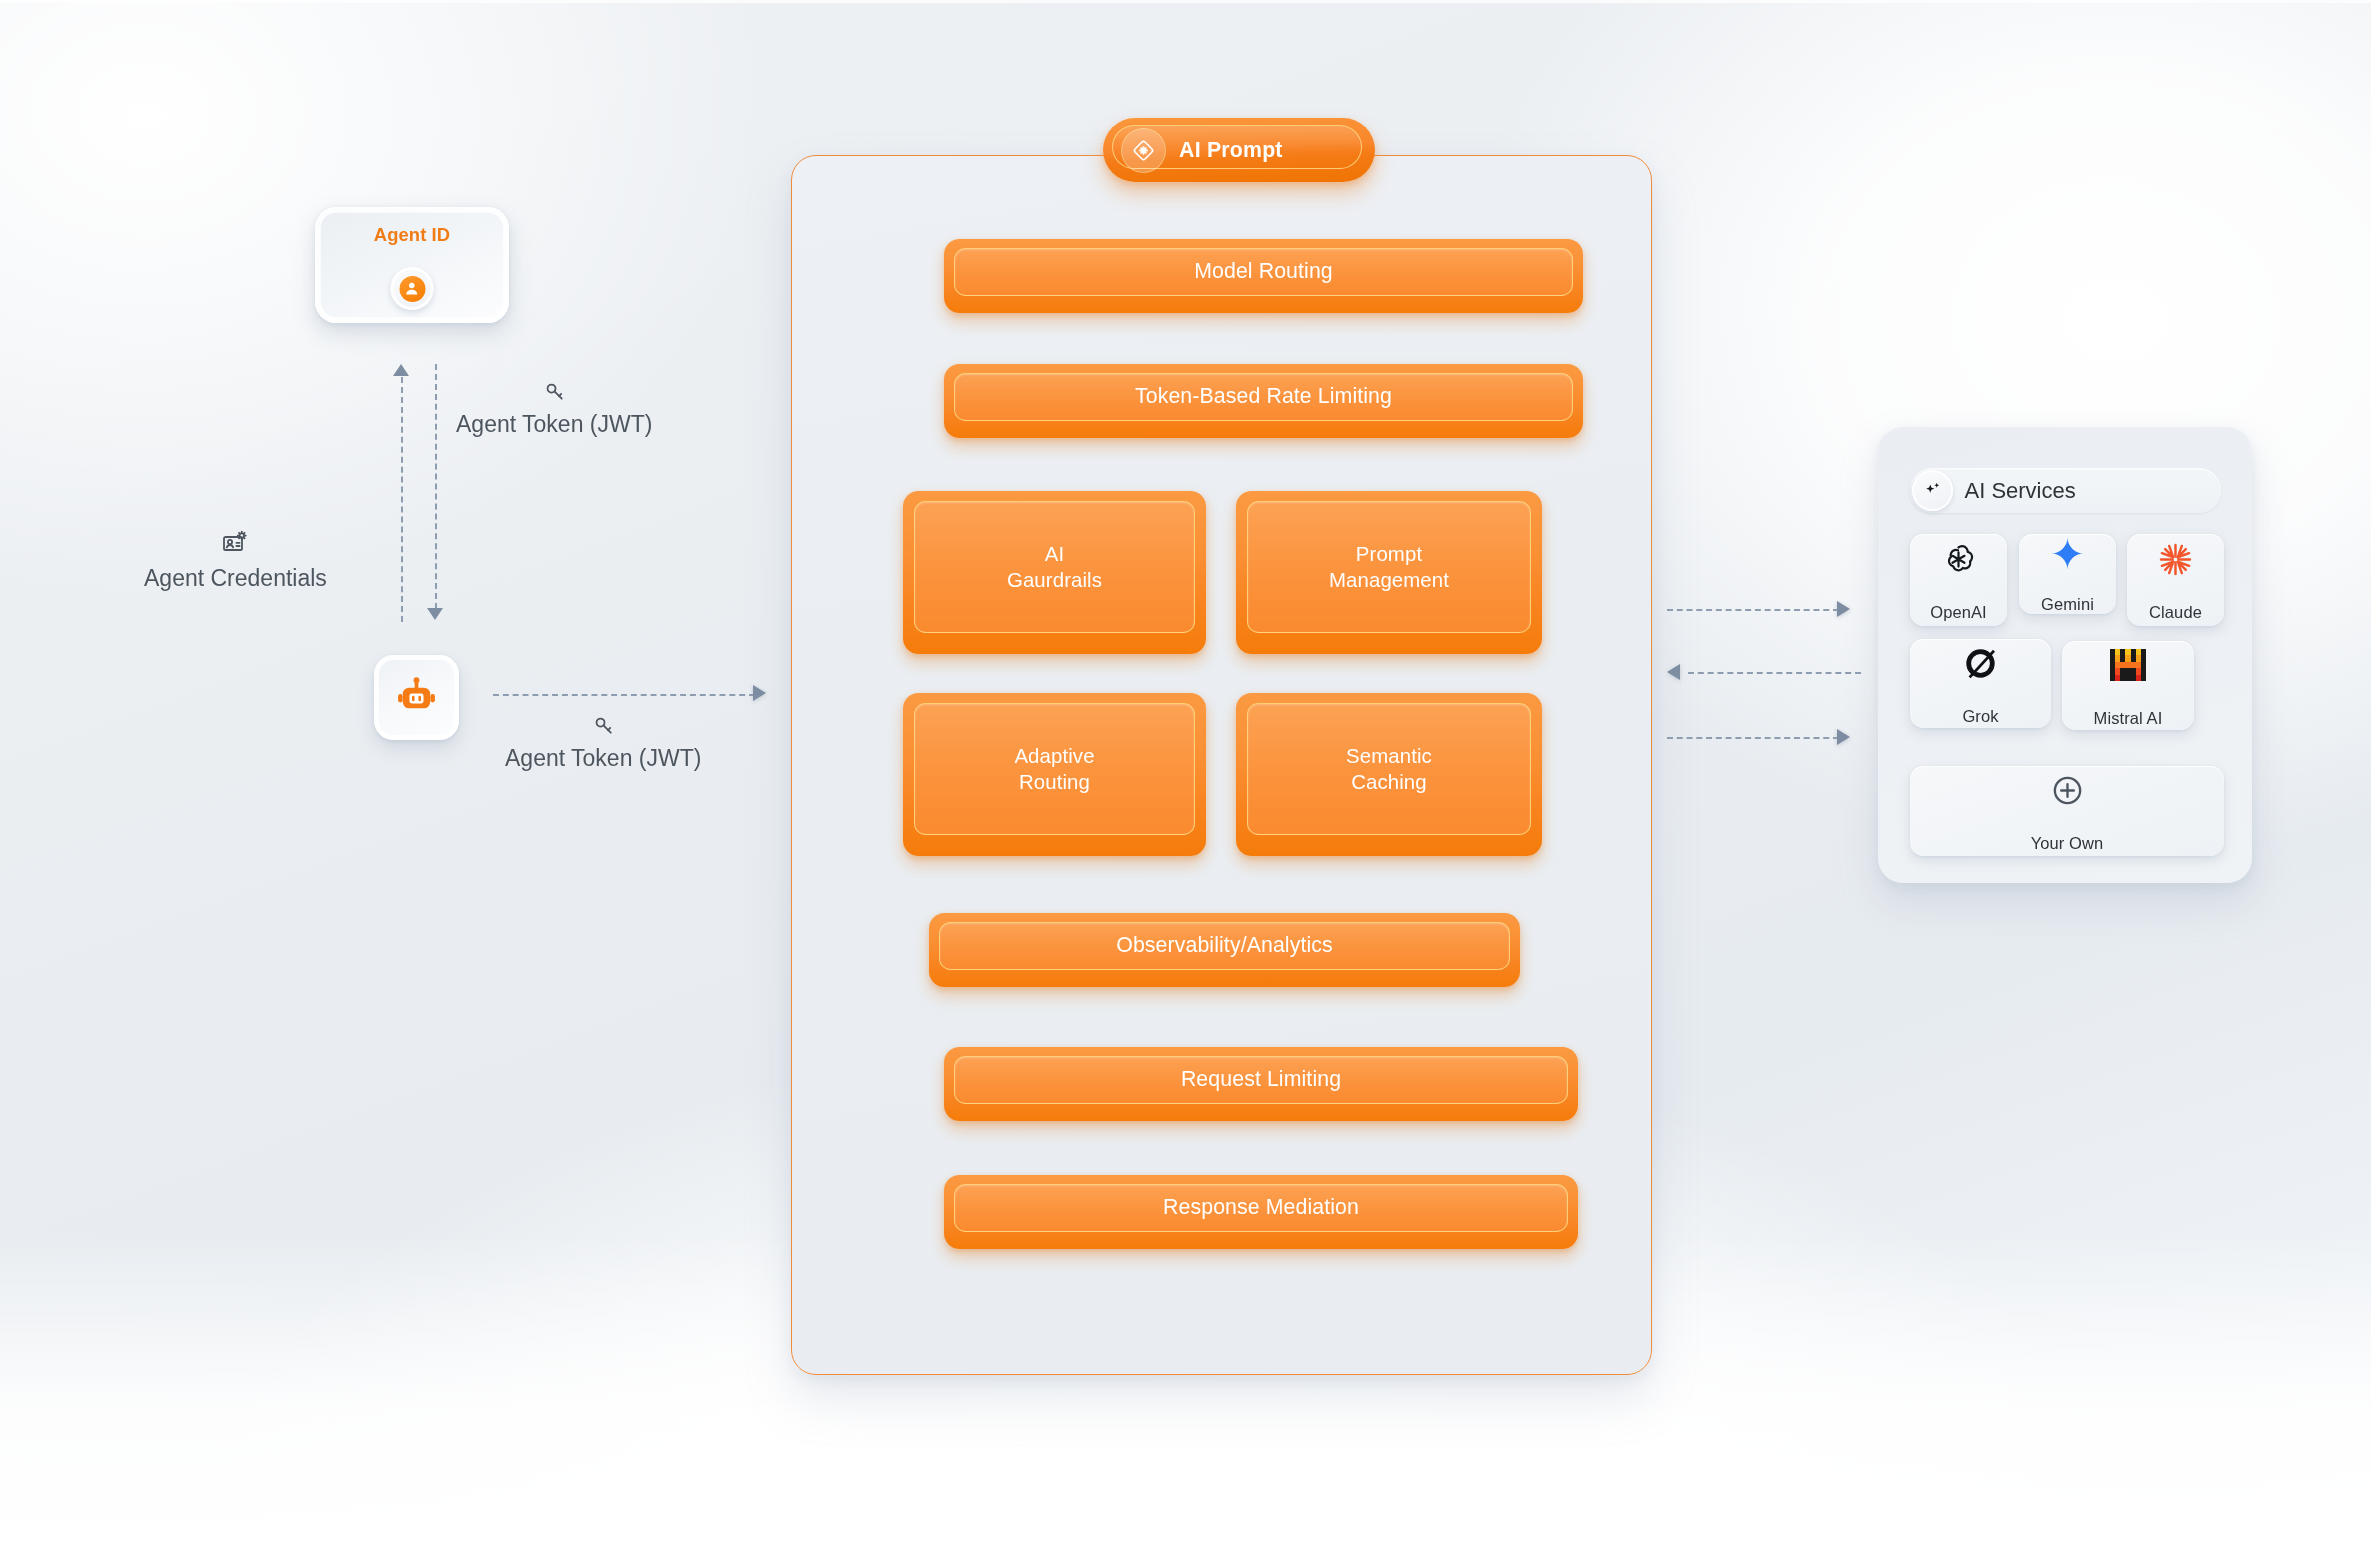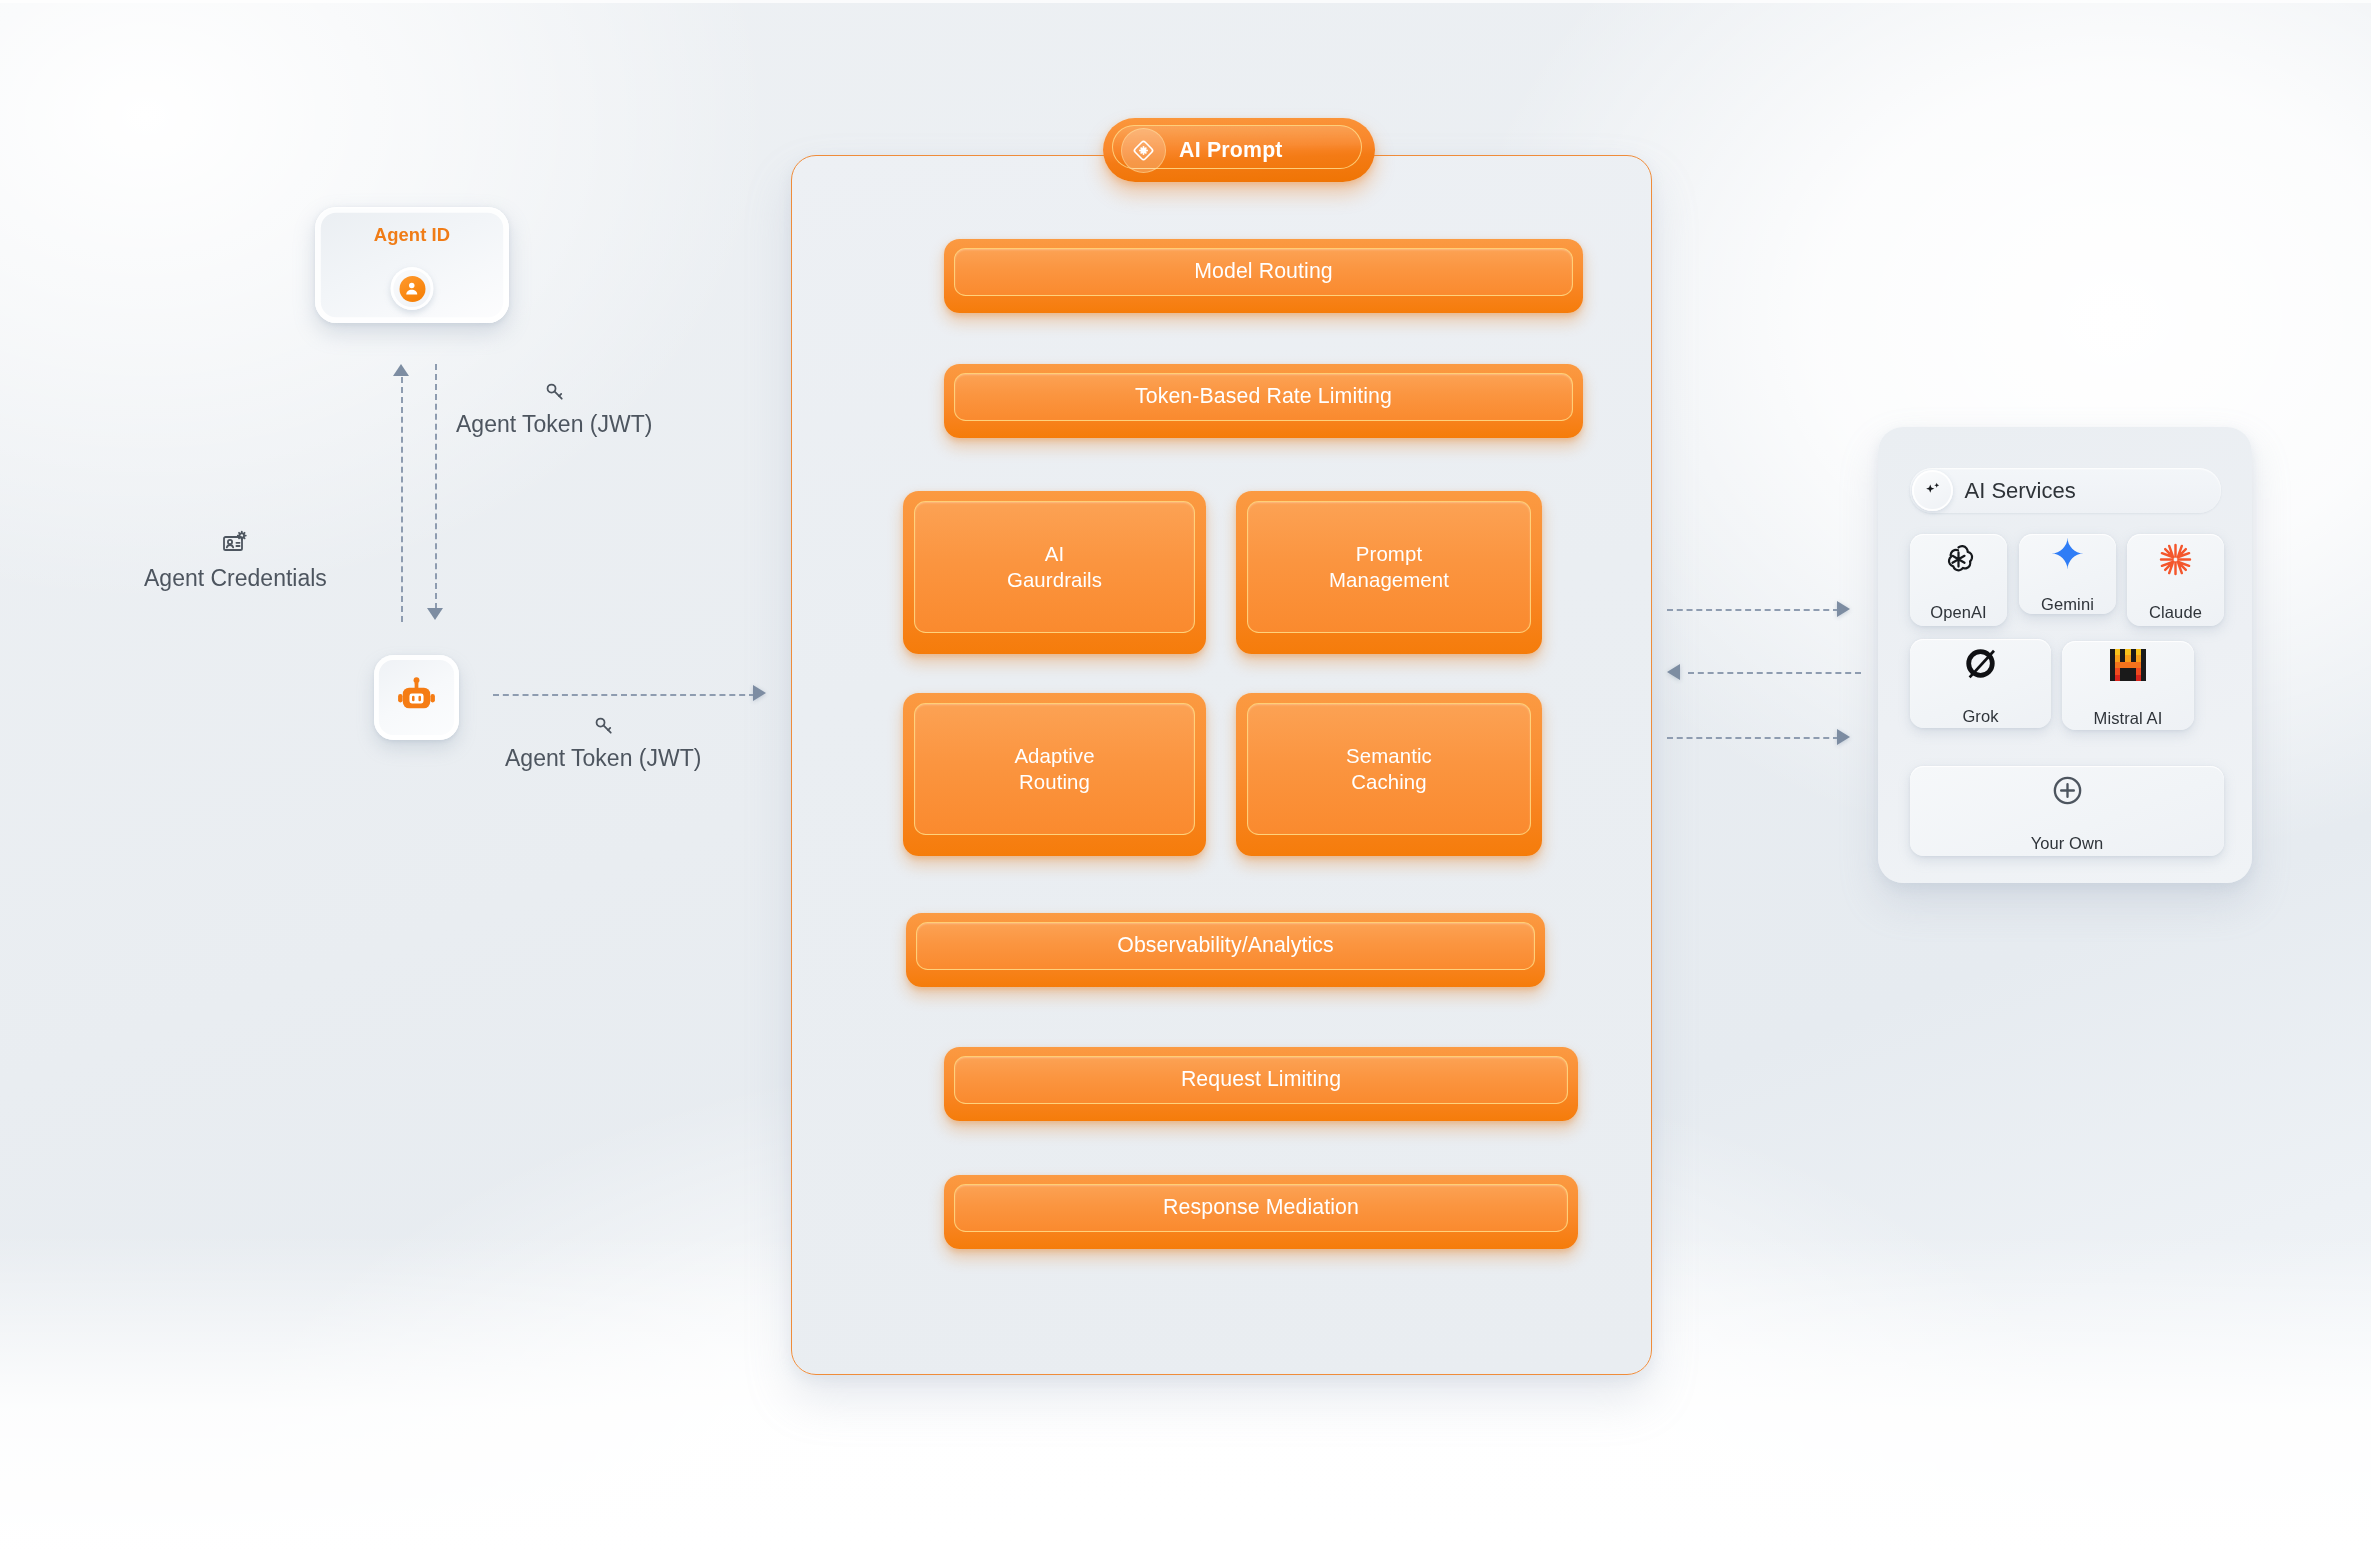--- a/index.html
+++ b/index.html
@@ -281,21 +281,21 @@
 
 <div class="ocard tile" style="left:1236px;top:693px;width:306px;">
   <div class="face">
     <span class="lbl">
       <span>Semantic</span><br>
       <span>Caching</span>
     </span>
   </div>
 </div>
 
-<div class="ocard bar" style="left:865px;top:913px;width:639px;">
+<div class="ocard bar" style="left:888px;top:913px;width:579px;padding-left:12px;">
   <div class="face">
     <span class="lbl">Observability/Analytics</span>
   </div>
 </div>
 
 <div class="ocard bar" style="left:903px;top:1047px;width:634px;">
   <div class="face">
     <span class="lbl">Request Limiting</span>
   </div>
 </div>

